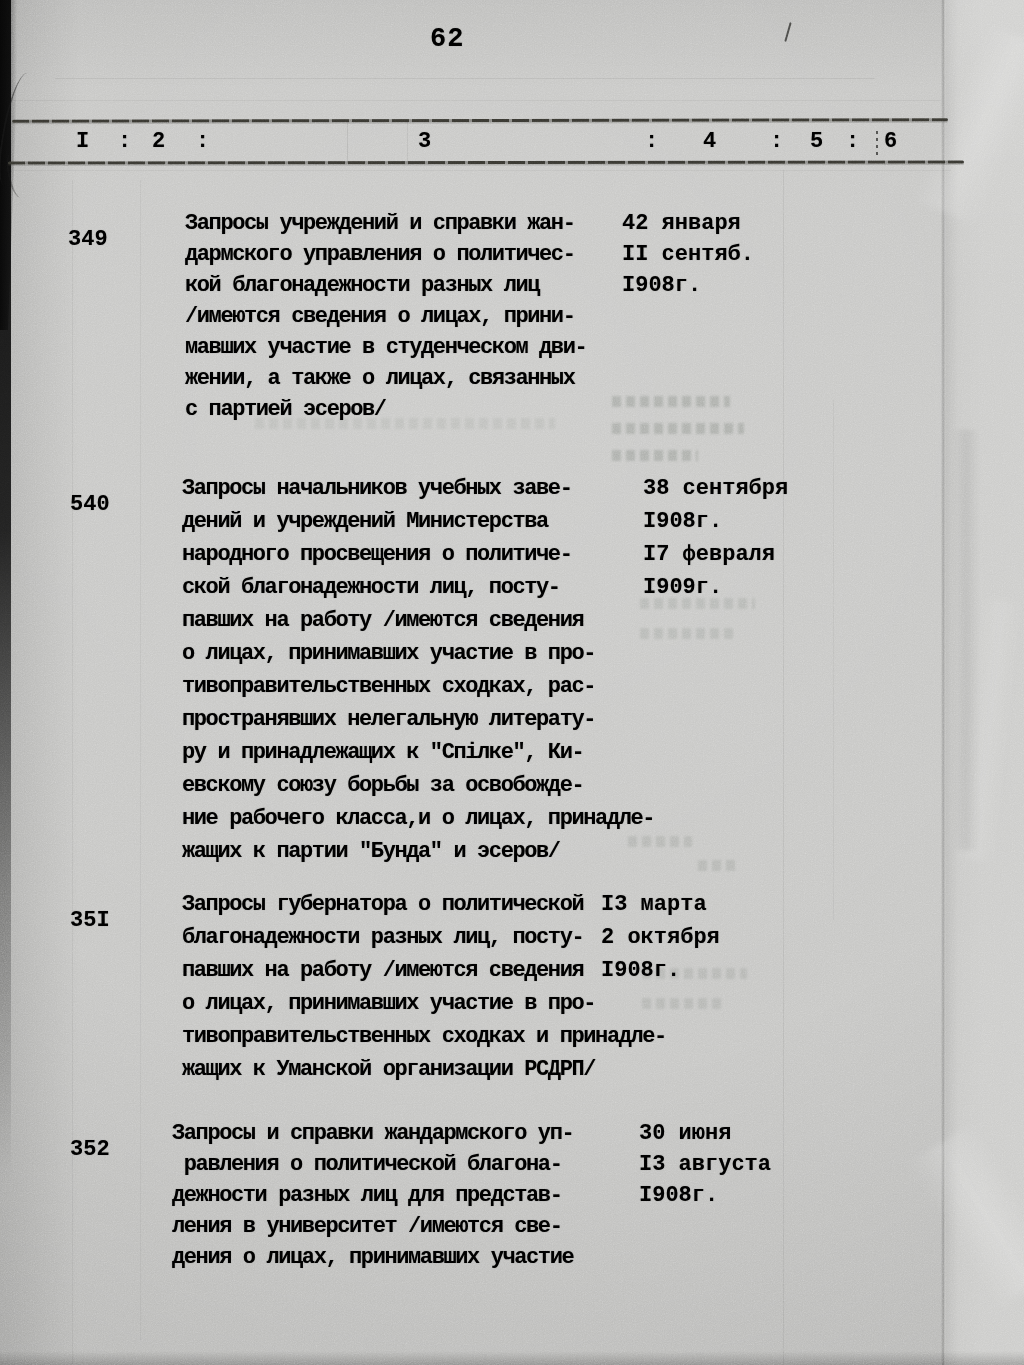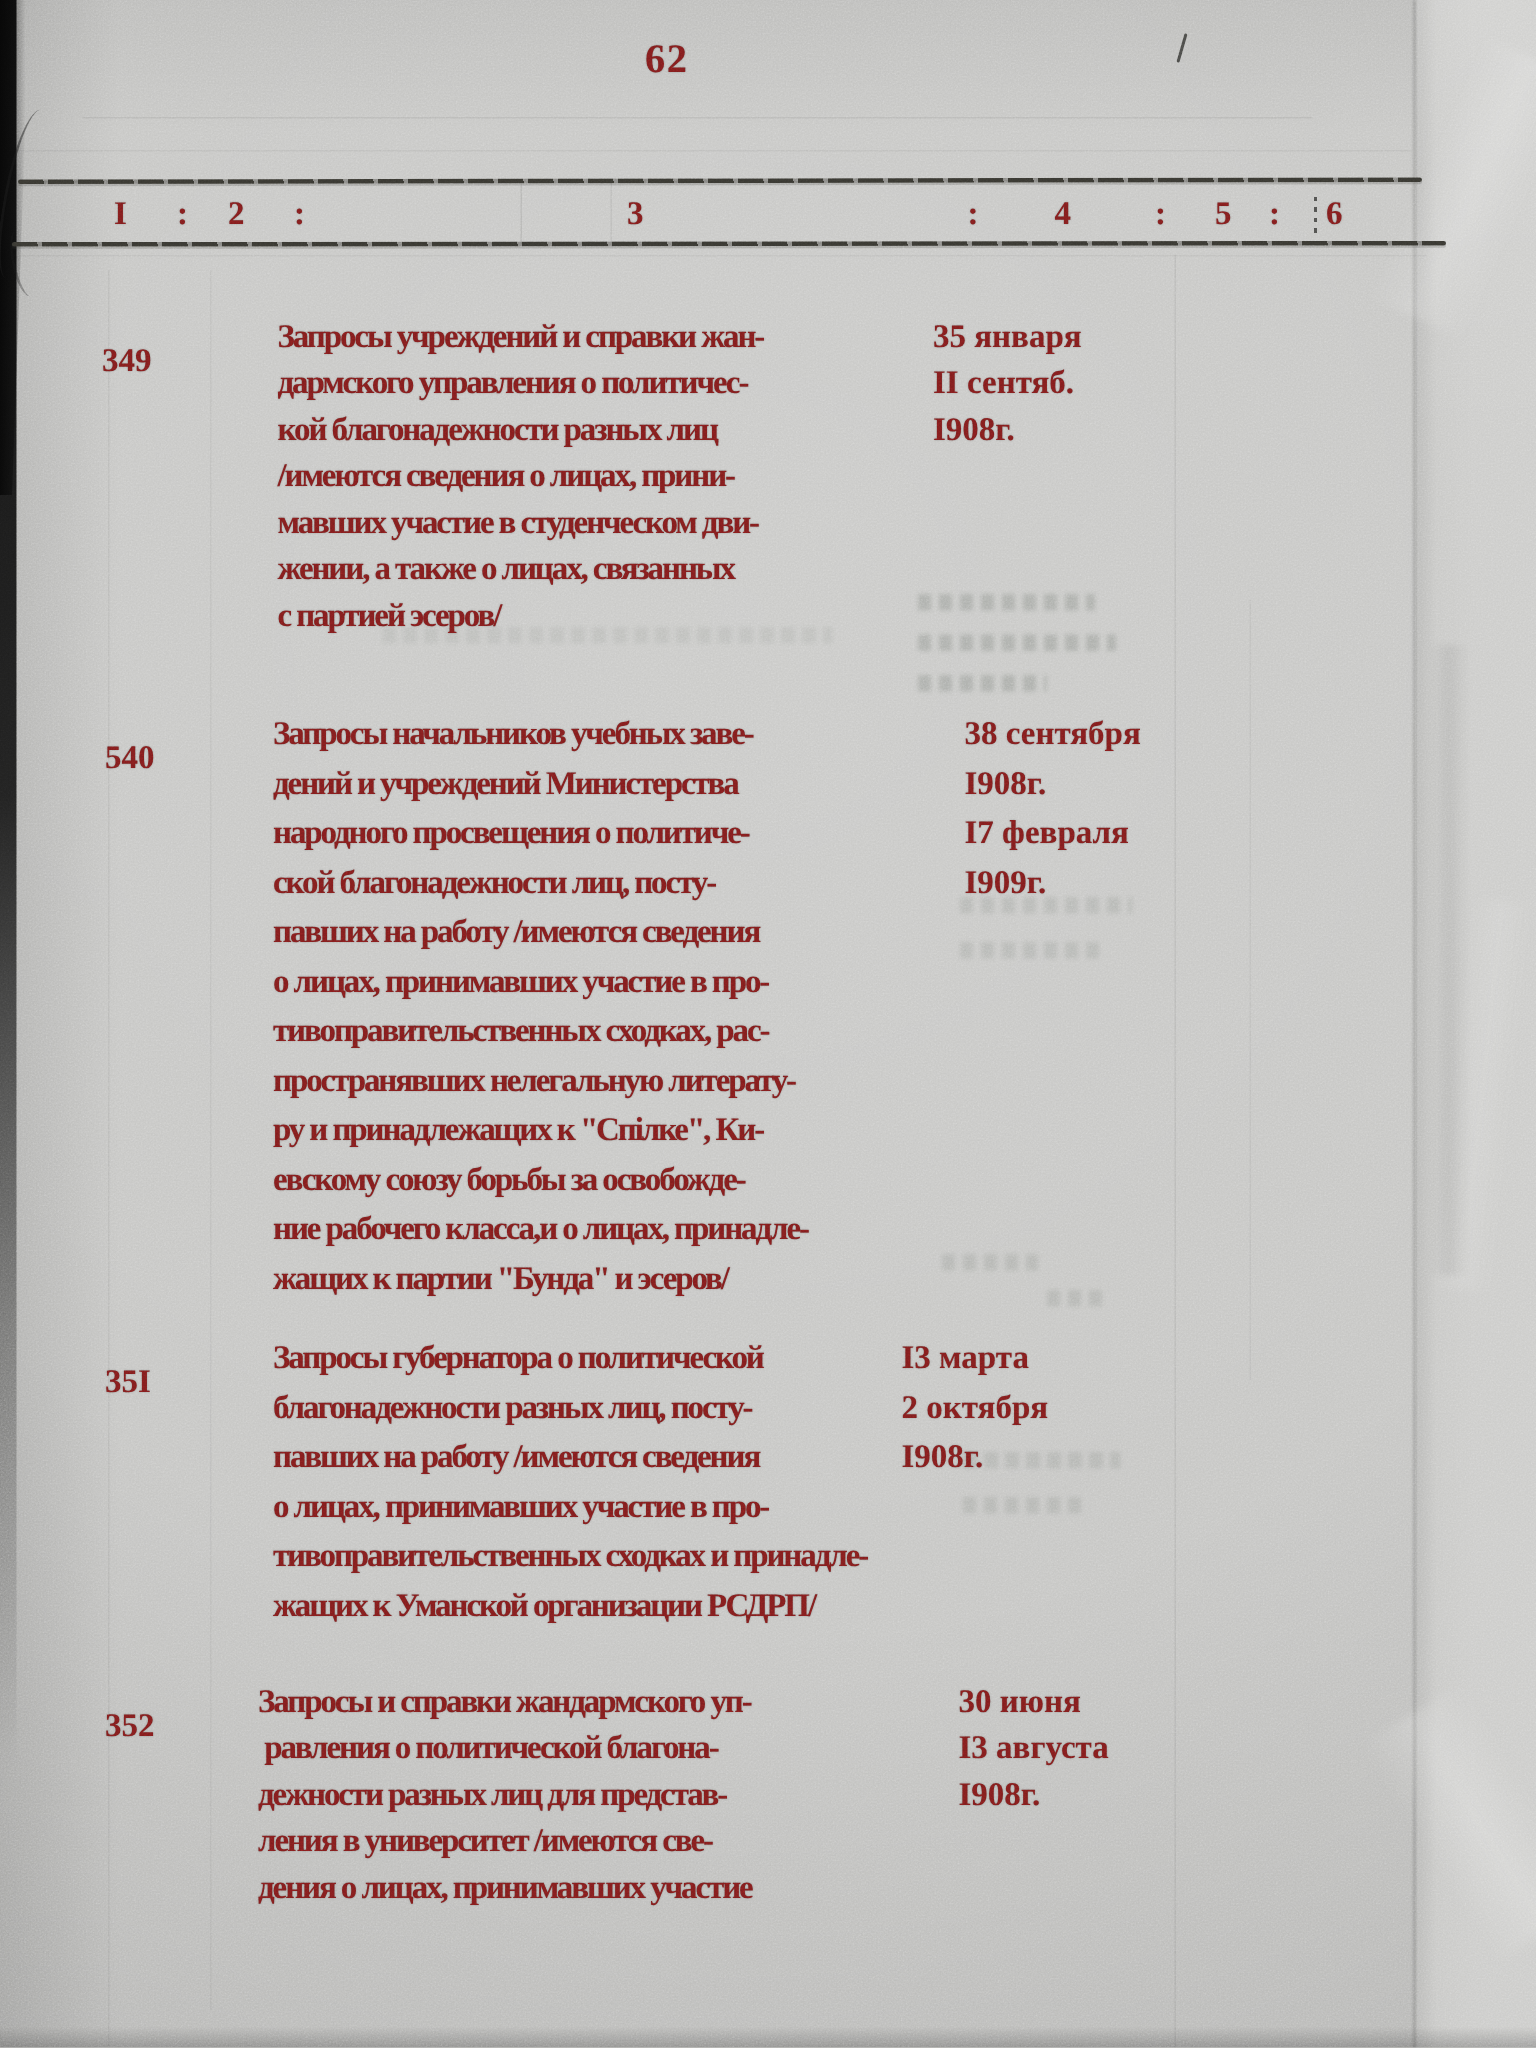--- a/index.html
+++ b/index.html
@@ -73,24 +73,23 @@
   .rule{
     position:absolute;height:3px;
     background:repeating-linear-gradient(90deg, #383731 0 17px, rgba(56,55,49,0.45) 17px 20px);
     box-shadow:0 1.5px 0 rgba(56,55,49,0.22);
     border-radius:2px;
   }
   .rule-top{left:12px;top:119px;width:936px;transform:rotate(-0.08deg);}
   .rule-bottom{left:8px;top:161px;width:956px;transform:rotate(-0.05deg);}
   
   .ink{
-    color:#7f1d1d;
+    color:#000000;
     font-weight:700;
     text-shadow:0 0 1px rgba(46,45,42,0.5);
-    font-family:Liberation Serif, serif;
   }
   .page-number{position:absolute;left:430px;top:24px;font-size:27px;letter-spacing:1px;}
   .hcell{position:absolute;top:129px;font-size:22px;}
   .entry{position:absolute;left:0;width:1024px;font-size:22px;}
   .entry .num{position:absolute;left:70px;top:16px;}
   .entry .desc{position:absolute;left:182px;top:0;white-space:pre;letter-spacing:-1.4px;}
   .entry .dates{position:absolute;top:0;white-space:pre;letter-spacing:0;}
   .e0{line-height:31px;}  .e0 .num{left:68px;} .e0 .desc{left:185px;} .e0 .dates{left:622px;}
   .e1{line-height:33px;}  .e1 .dates{left:643px;}
   .e2{line-height:33px;}  .e2 .dates{left:601px;}
@@ -179,21 +178,21 @@
 
 <div class="entry e0 ink" style="top:208px">
   <div class="num">349</div>
   <div class="desc">Запросы учреждений и справки жан-
 дармского управления о политичес-
 кой благонадежности разных лиц
 /имеются сведения о лицах, прини-
 мавших участие в студенческом дви-
 жении, а также о лицах, связанных
 с партией эсеров/</div>
-  <div class="dates">35 января
+  <div class="dates">42 января
 II сентяб.
 I908г.</div>
 </div>
 
 <div class="entry e1 ink" style="top:472px">
   <div class="num">540</div>
   <div class="desc">Запросы начальников учебных заве-
 дений и учреждений Министерства
 народного просвещения о политиче-
 ской благонадежности лиц, посту-

